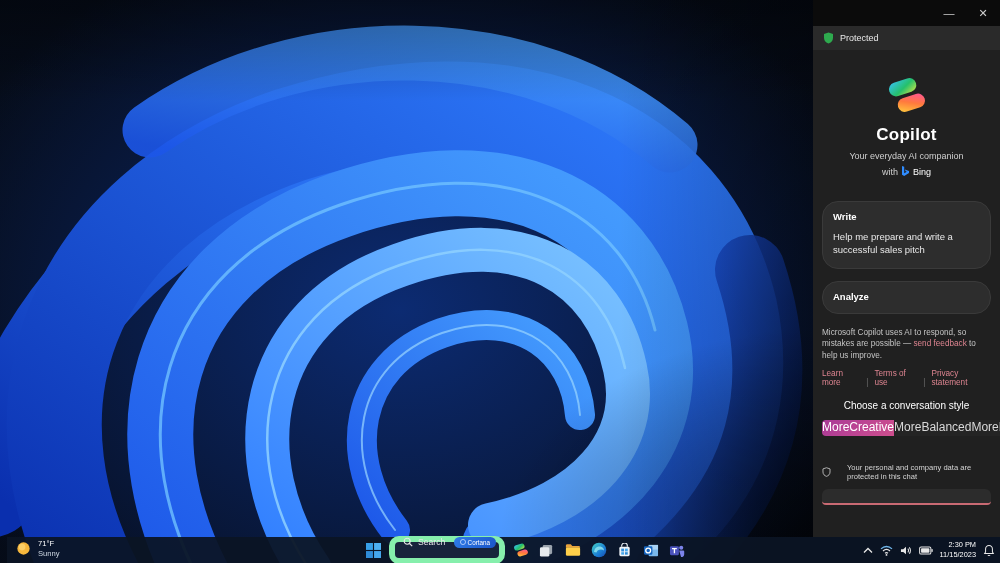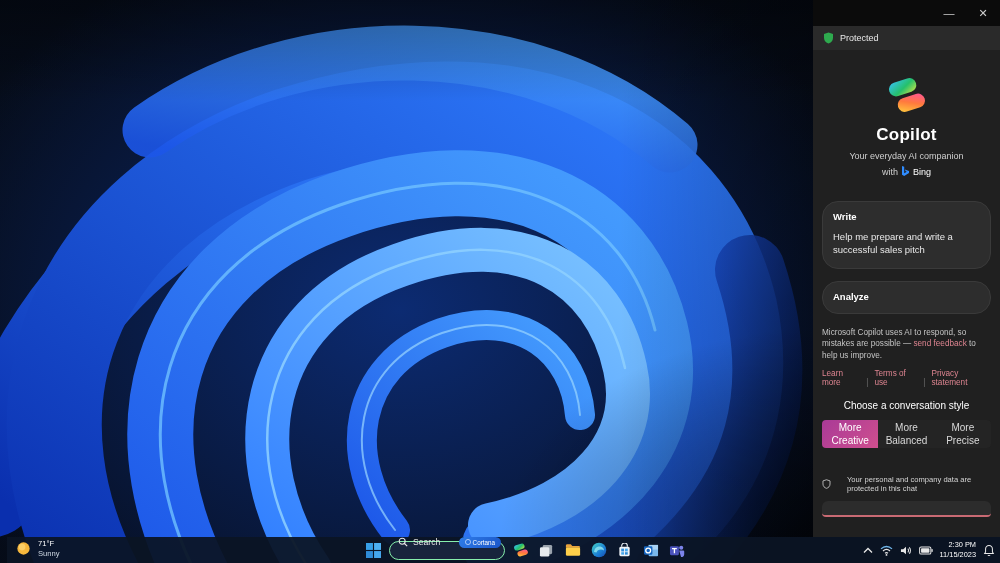--- a/index.html
+++ b/index.html
@@ -41,36 +41,36 @@
   .card-body { margin-top:8px; color:#e8e8e8; font-size:9.5px; line-height:1.4; }
 
   .disclaimer { margin-top:13px; color:#c4c4c4; font-size:8.2px; line-height:1.45; }
   .disclaimer .dlink { color:#dd8490; }
   .links-row { margin-top:7px; display:flex; align-items:flex-end; gap:6px; font-size:8.2px; }
   .links-row .plink { color:#dd8490; cursor:default; }
   .links-row .sep { color:#6b6b6b; }
 
   .style-heading { margin-top:13px; text-align:center; color:#ffffff; font-size:10px; }
   .style-toggle { margin-top:9px; display:flex; background:#1b1b1b; border-radius:4px; }
-  .style-btn { flex:1; height:28px; display:flex; flex-direction:column; align-items:center; justify-content:center; font-size:10px; line-height:1.3; color:#d9d9d9; background:#242424; cursor:default; }
+  .style-btn { flex:1; height:16px; display:flex; flex-direction:row; align-items:center; justify-content:center; font-size:12px; line-height:1.3; color:#d9d9d9; background:#242424; cursor:default; }
   .style-btn.sel { background:linear-gradient(135deg,#a93a97,#cf4f8e); color:#ffffff; border-radius:4px; }
   .style-btn:first-child { border-radius:4px 0 0 4px; }
   .style-btn:last-child { border-radius:0 4px 4px 0; }
 
   .privacy-note { margin-top:27px; display:flex; justify-content:center; align-items:center; gap:16px; color:#d4d4d4; font-size:7.6px; }
 
   .input-box { margin-top:8px; background:#2c2c2c; border-radius:6px 6px 4px 4px; border-bottom:2px solid #c96a73; padding:8px 9px 6px; }
 
   
   .taskbar { position:absolute; left:0; right:0; bottom:0; height:26px; background:rgba(11,20,36,0.94); z-index:6;margin-left:7px; }
   .weather { position:absolute; left:8px; top:2px; display:flex; align-items:center; gap:6px; }
   .weather-text { font-size:7.6px; color:#ffffff; line-height:1.3; }
   .weather-text .cond { color:#cfd8e3; }
   .tb-center { position:absolute; left:356px; top:2px; display:flex; align-items:center; gap:5px; height:22px; }
-  .search-pill { width:116px; height:19px; background:#18243c; border:1px solid #86efac; border-radius:10px; display:flex; align-items:center; padding:0 3px 16px 8px; gap:5px; }
+  .search-pill { width:116px; height:19px; background:#18243c; border:6px solid #86efac; border-radius:10px; display:flex; align-items:center; padding:0 3px 16px 8px; gap:5px; }
   .search-pill .s-lbl { font-size:8.6px; color:#e8e8e8; }
   .search-badge { margin-left:auto; background:linear-gradient(135deg,#2f7de8,#1a55c8); border-radius:8px; padding:2px 6px; color:#ffffff; font-size:6.3px; display:flex; align-items:center; gap:2px; }
   .tb-icon { width:21px; height:22px; display:flex; align-items:center; justify-content:center; }
   .tray { position:absolute; right:5px; top:2px; display:flex; align-items:center; gap:7px; height:22px; }
   .clock { text-align:right; color:#ffffff; font-size:7.4px; line-height:1.3; }
   svg { display:block; }
 </style>
 </head>
 <body>
 

